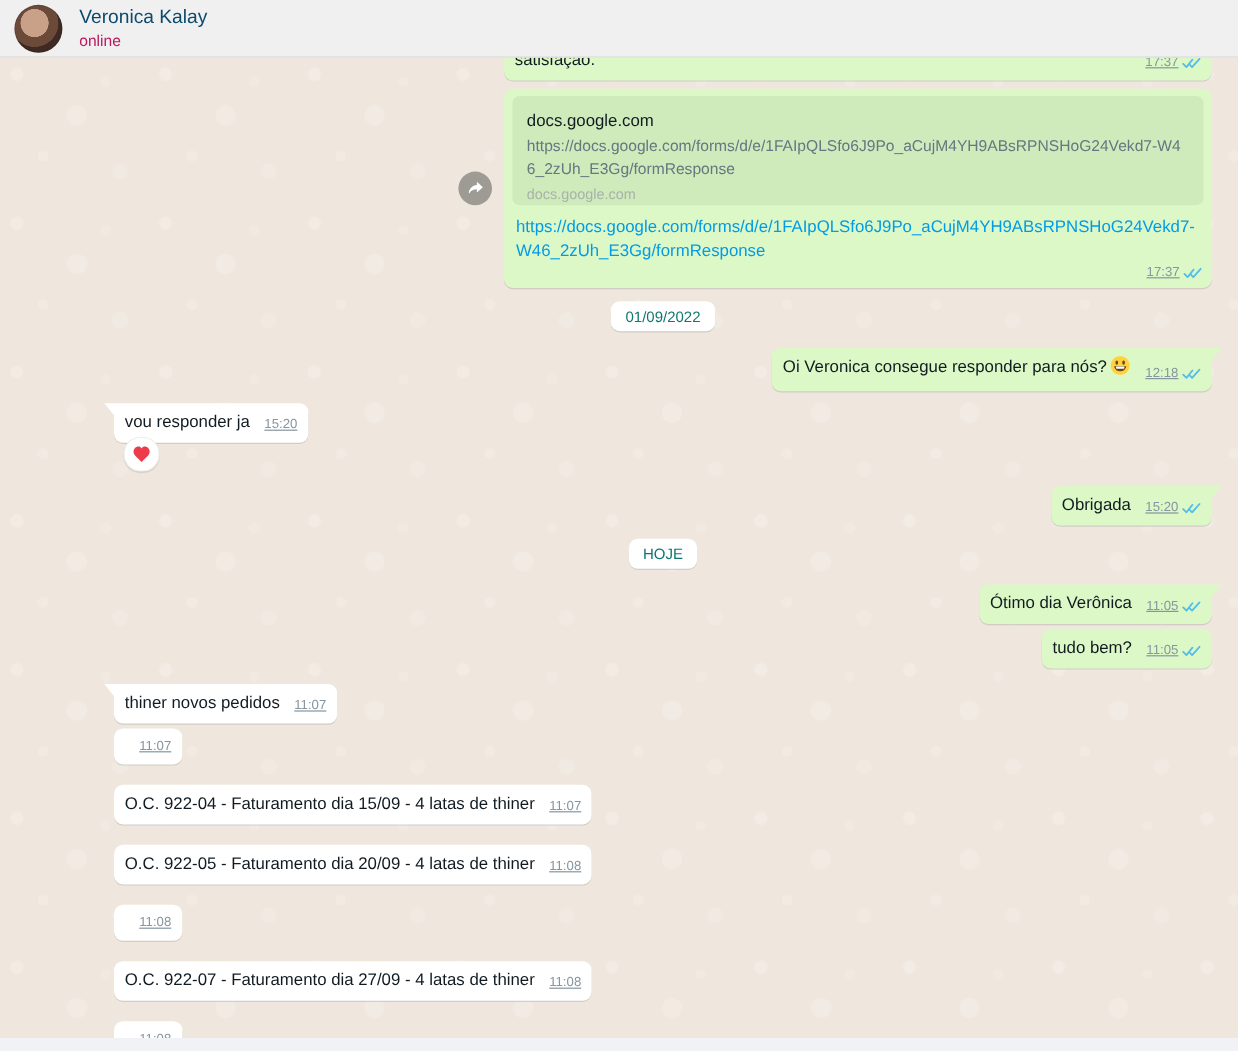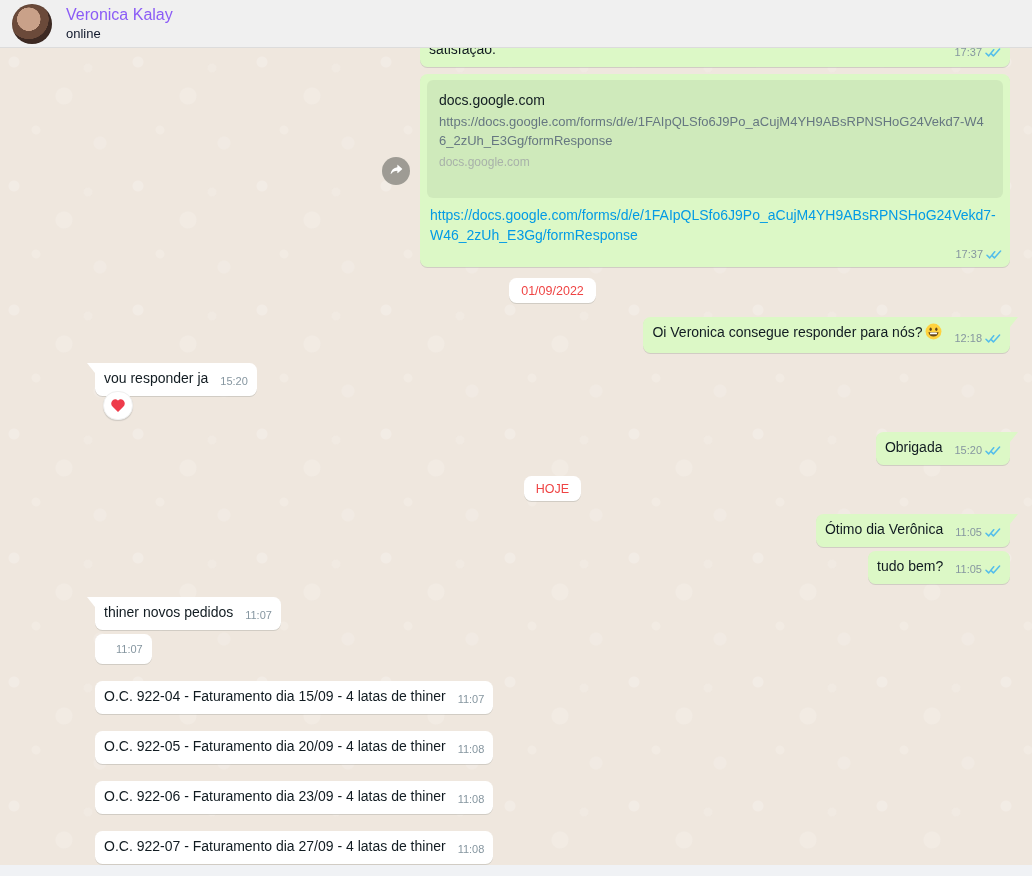--- a/index.html
+++ b/index.html
@@ -8,22 +8,22 @@
   .app { position:relative; width:1032px; height:876px; background:#efe7de; }
 
   
   .chat-header { position:absolute; top:0; left:0; right:0; height:48px;
     background:#f0f0f0; border-bottom:1px solid #dcdcdc;
     display:flex; align-items:center; padding:0 16px 0 12px; z-index:5; }
   .avatar { width:40px; height:40px; border-radius:50%; flex:0 0 40px;
     background:radial-gradient(circle at 42% 38%, #c9a189 0 34%, #6b4a3a 35% 58%, #3e2a23 59%);
     box-shadow:inset 0 0 0 1px rgba(0,0,0,.08); cursor:pointer; }
   .header-texts { margin-left:14px; display:flex; flex-direction:column; }
-  .contact-name { font-size:16px; color:#8b5cf6; line-height:21px; }
-  .contact-status { font-size:13px; color:#0f172a; line-height:18px; }
+  .contact-name { font-size:16px; color:#0c4a6e; line-height:21px; }
+  .contact-status { font-size:13px; color:#be185d; line-height:18px; }
 
   
   .chat-area { position:absolute; top:48px; left:0; right:0; bottom:11px;
     background-color:#efe7de;
     background-image:
       radial-gradient(circle at 14px 14px, rgba(255,255,255,.20) 5px, transparent 6px),
       radial-gradient(circle at 64px 48px, rgba(255,255,255,.16) 8px, transparent 9px),
       radial-gradient(circle at 100px 95px, rgba(255,255,255,.14) 6px, transparent 7px),
       radial-gradient(circle at 36px 82px, rgba(255,255,255,.16) 4px, transparent 5px),
       radial-gradient(circle at 88px 20px, rgba(255,255,255,.12) 4px, transparent 5px);
@@ -45,45 +45,45 @@
   .bubble.tail-out::before { content:""; position:absolute; top:0; right:-8px;
     border-bottom:10px solid transparent; border-left:8px solid #dcf8c6; }
   .bubble.tail-in { border-top-left-radius:0; }
   .bubble.tail-in::before { content:""; position:absolute; top:0; left:-8px;
     border-bottom:10px solid transparent; border-right:8px solid #ffffff; }
 
   .msg-line { display:flex; align-items:flex-end; }
   .msg-text { flex:1 1 auto; }
   .meta { flex:0 0 auto; display:flex; align-items:center; gap:3px;
     font-size:11px; color:#8696a0; white-space:nowrap;
-    margin-left:12px; margin-bottom:-3px; }
+    margin-left:12px; margin-bottom:-3px;text-decoration:underline; }
   .ticks { display:inline-block; width:16px; height:11px; }
 
   .w590 { width:590px; }
 
   
   .link-bubble { padding:6px 7px 8px 7px; }
   .preview-card { background:rgba(0,0,0,.055); border-radius:6px;
-    padding:10px 12px 27px 12px; cursor:pointer; }
+    padding:10px 12px 0 12px; cursor:pointer; }
   .preview-title { font-size:14px; color:#111b21; line-height:20px; }
   .preview-url { font-size:13px; color:#667781; line-height:19px;
     word-break:break-all; margin-top:2px; }
   .preview-domain { font-size:12px; color:#a8b2a9; line-height:17px; margin-top:4px; }
   .link-text { display:block; font-size:14px; line-height:20px; color:#039be5;
     word-break:break-all; margin:7px 3px 14px 3px; text-decoration:none; cursor:pointer; }
   .link-meta { position:absolute; right:8px; bottom:6px; }
 
   .forward-btn { position:absolute; left:-38px; top:50%; margin-top:-14px;
     width:28px; height:28px; border-radius:50%;
     background:rgba(126,126,119,.72); display:flex; align-items:center;
     justify-content:center; cursor:pointer; }
 
   
   .divider-pill { background:#ffffff; border-radius:7.5px; padding:6px 12px 5px 12px;
-    font-size:12.5px; color:#ef4444; box-shadow:0 1px .5px rgba(11,20,26,.13); }
+    font-size:12.5px; color:#0f766e; box-shadow:0 1px .5px rgba(11,20,26,.13); }
 
   
   .reaction { position:absolute; left:8px; bottom:-24px; background:#ffffff;
     border:1px solid #f0f0ef; border-radius:14px; width:30px; height:29px;
     display:flex; align-items:center; justify-content:center;
     box-shadow:0 1px 1px rgba(11,20,26,.14); cursor:pointer; }
 
   .emoji { display:inline-block; vertical-align:-3px; margin-left:3px; }
 
   
@@ -287,21 +287,20 @@
           <span class="msg-text">O.C. 922-05 - Faturamento dia 20/09 - 4 latas de thiner</span>
           <span class="meta">
             <span>11:08</span>
           </span>
         </div>
       </div>
     </div>
     <div class="row in roc">
       <div class="bubble in">
         <div class="msg-line">
-          <span class="msg-text">O.C. 922-06 - Faturamento dia 23/09 - 4 latas de thiner</span>
           <span class="meta">
             <span>11:08</span>
           </span>
         </div>
       </div>
     </div>
     <div class="row in roc">
       <div class="bubble in">
         <div class="msg-line">
           <span class="msg-text">O.C. 922-07 - Faturamento dia 27/09 - 4 latas de thiner</span>

